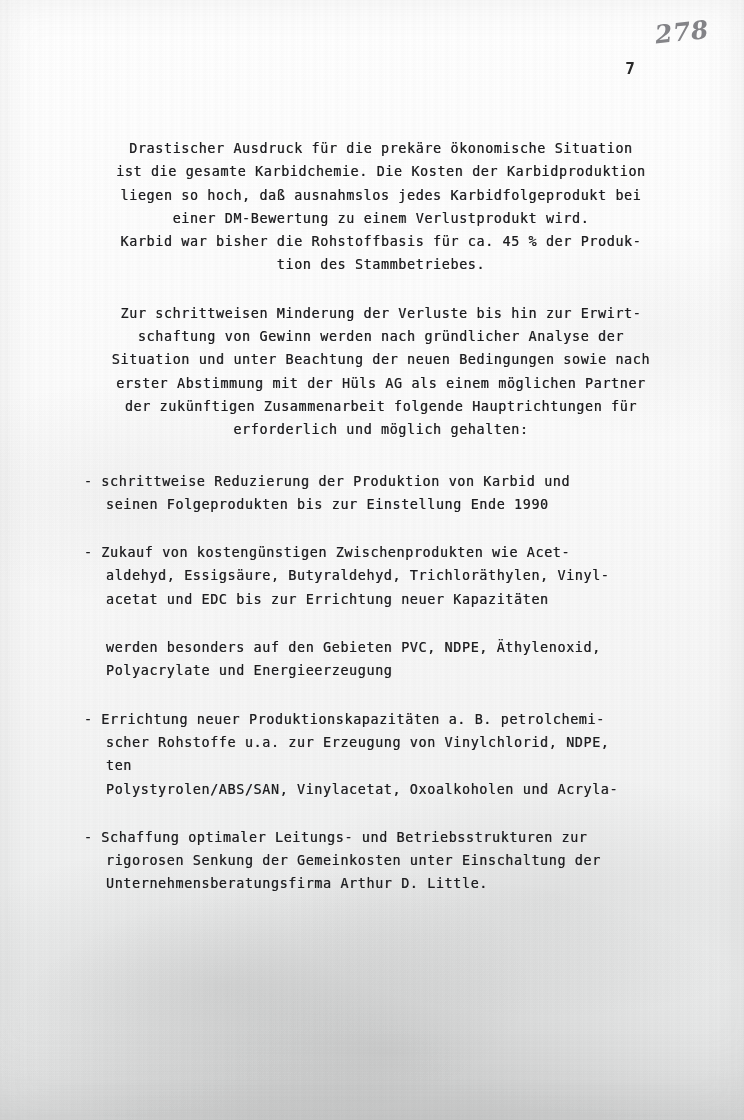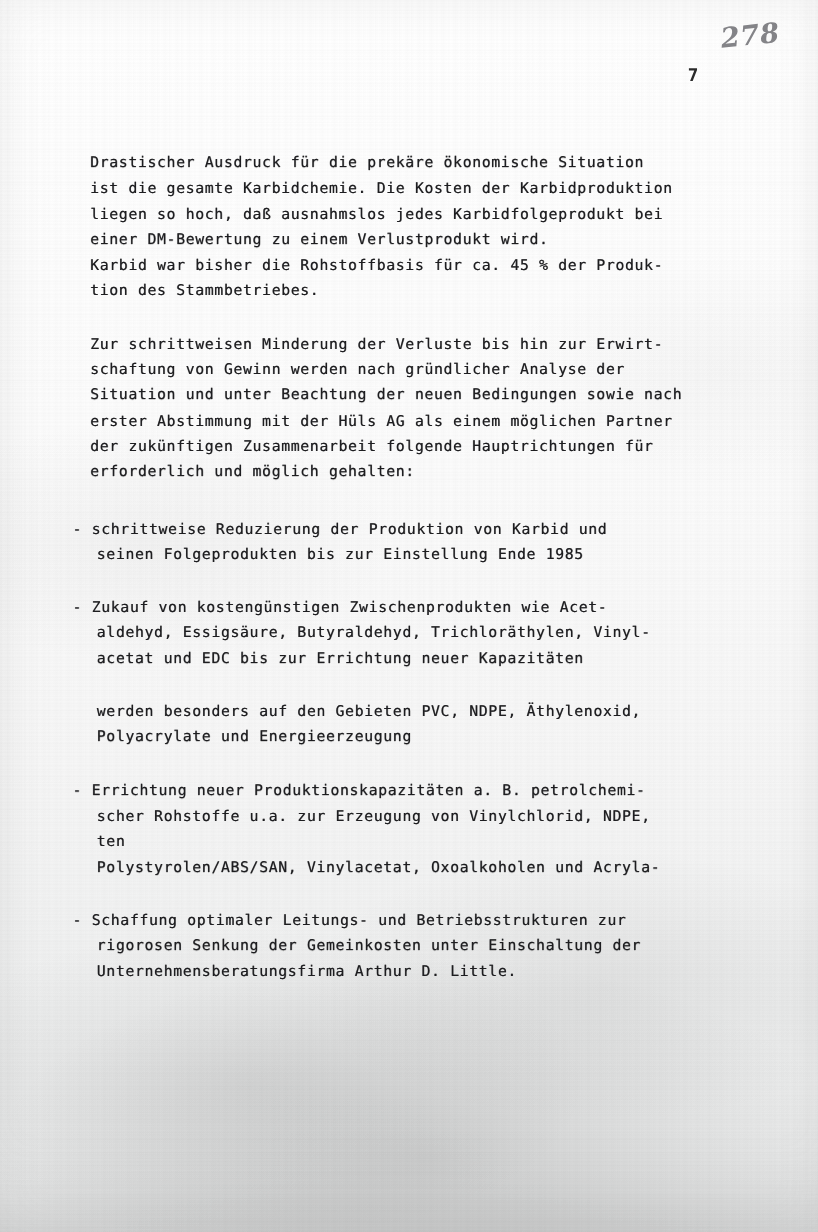--- a/index.html
+++ b/index.html
@@ -81,38 +81,39 @@
   }
 
   
   #typescript {
     position: absolute;
     left: 66px;
     top: 137px;
     width: 630px;
   }
   .para {
-    margin: 0 0 25px 16px;
+    margin: 0 0 25px 0;
+    text-align: center;
   }
 
   .line {
     font-family: "DejaVu Sans Mono", monospace;
     font-size: 13.4px;
     line-height: 23.3px;
     letter-spacing: 0.62px;
     color: #1f1f22;
     white-space: pre;
     text-shadow:
       0.35px 0 0 rgba(40,40,40,0.42),
       -0.3px 0 0 rgba(40,40,40,0.22),
       0 0.35px 0 rgba(40,40,40,0.20);
   }
 
   .bullet-block {
-    margin: 0 0 25px 0;
+    margin: 0 0 25px 18px;
   }
   .bullet-block .line.cont {
     padding-left: 22px;
   }
   .bullet-list { margin-top: 28px; }
 </style>
 </head>
 <body>
 
 <div id="page">
@@ -138,21 +139,21 @@
       <div class="line">Situation und unter Beachtung der neuen Bedingungen sowie nach</div>
       <div class="line">erster Abstimmung mit der Hüls AG als einem möglichen Partner</div>
       <div class="line">der zukünftigen Zusammenarbeit folgende Hauptrichtungen für</div>
       <div class="line">erforderlich und möglich gehalten:</div>
     </div>
 
     <div class="bullet-list">
 
       <div class="bullet-block">
         <div class="line">- schrittweise Reduzierung der Produktion von Karbid und</div>
-        <div class="line cont">seinen Folgeprodukten bis zur Einstellung Ende 1985</div>
+        <div class="line cont">seinen Folgeprodukten bis zur Einstellung Ende 1990</div>
       </div>
 
       <div class="bullet-block">
         <div class="line">- Zukauf von kostengünstigen Zwischenprodukten wie Acet-</div>
         <div class="line cont">aldehyd, Essigsäure, Butyraldehyd, Trichloräthylen, Vinyl-</div>
         <div class="line cont">acetat und EDC bis zur Errichtung neuer Kapazitäten</div>
       </div>
 
       <div class="bullet-block">
         <div class="line cont">werden besonders auf den Gebieten PVC, NDPE, Äthylenoxid,</div>

